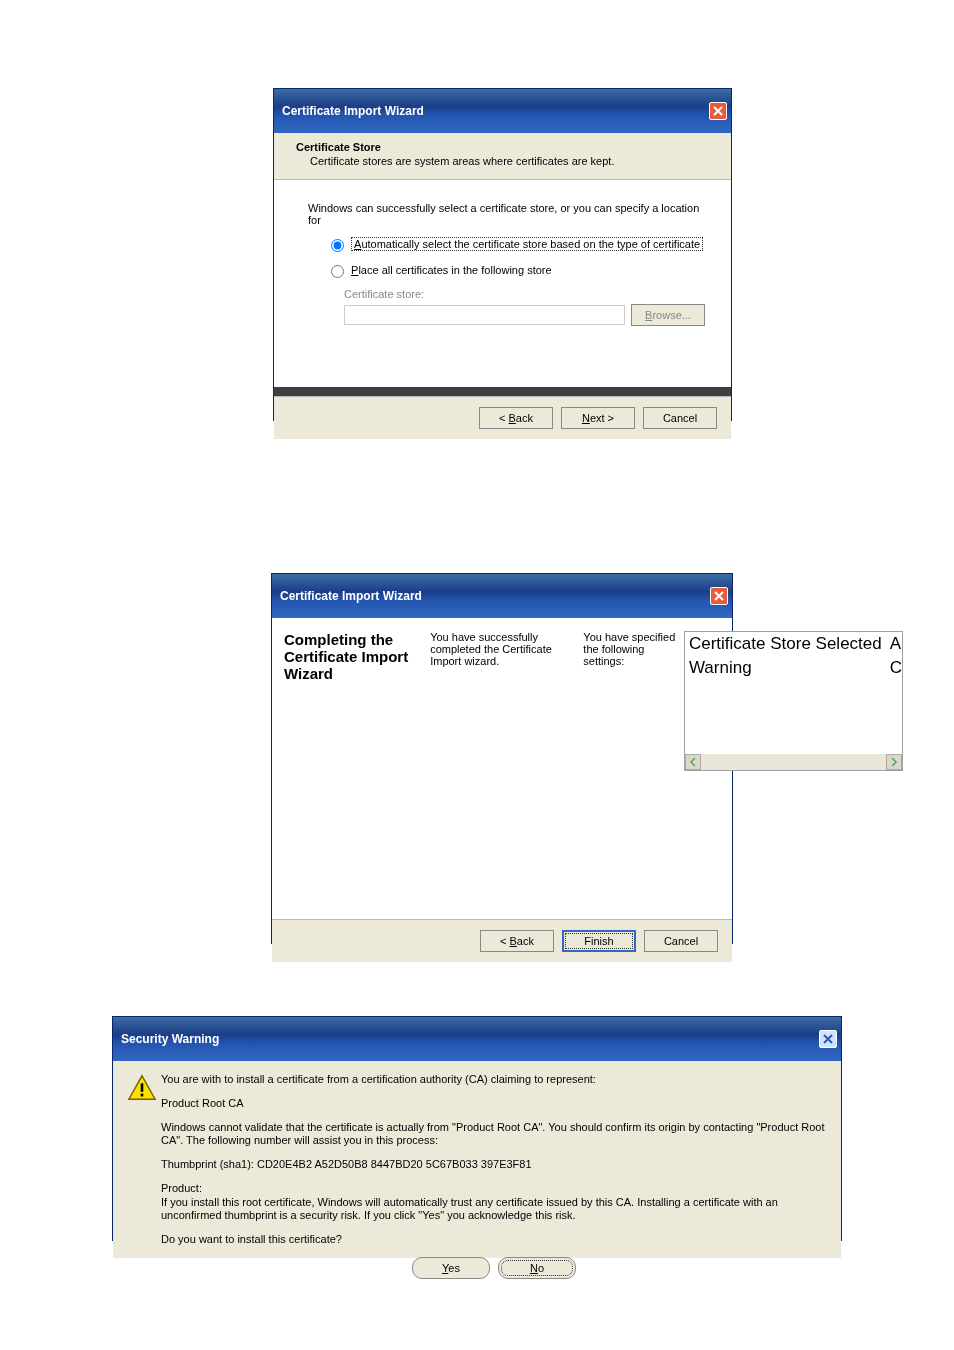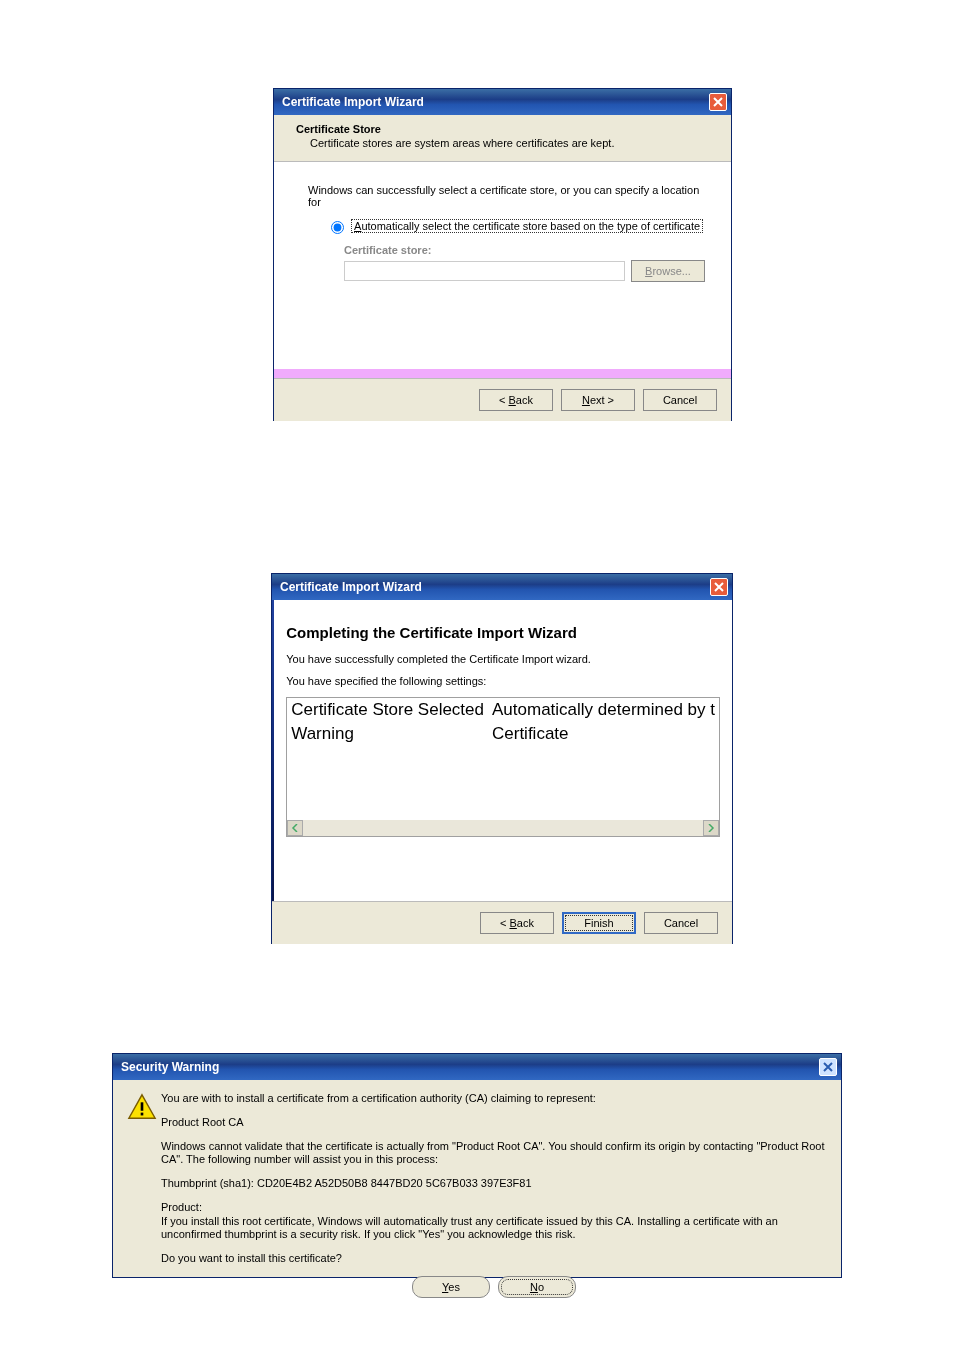--- a/index.html
+++ b/index.html
@@ -16,61 +16,61 @@
   }
 
   
   .dlg {
     position: absolute;
     background: #ece9d8;
     border: 1px solid #0a246a;
   }
   .dlg1 { left: 273px; top: 88px; width: 459px; height: 333px; }
   .titlebar {
-    height: 26px;
+    height: 44px;
     background: linear-gradient(#3b6ea5,#1c3d87 40%,#2255b0 60%,#3168c2);
     color: #fff;
     font-weight: bold;
     font-size: 12px;
     display: flex;
     align-items: center;
     padding: 0 4px 0 8px;
   }
   .titlebar .spacer { flex: 1; }
   .closebtn {
     width: 18px; height: 18px;
     background: #e85c3a;
     border: 1px solid #fff;
     border-radius: 2px;
     display:flex; align-items:center; justify-content:center;
   }
   .closebtn svg { width:10px; height:10px; }
   .d1body {
-    background:#f0abfc;
+    background:#404040;
     margin:0; padding:0;
     height: 264px;
     border-bottom:1px solid #bbb;
   }
   .d1head {
     padding: 8px 18px 12px 22px;
     background:#ece9d8;
     border-bottom:1px solid #bbb;
   }
   .d1head .ttl { font-weight:bold; }
   .d1head .sub { margin-left:14px; margin-top:2px; }
   .d1content {
     background:#fff;
     padding: 22px 26px 10px 34px;
     height: calc(100% - 56px);
   }
   .radio-row { margin: 10px 0 4px 18px; }
   .radio-row input { vertical-align: middle; margin-right:4px;}
   .radio-row label { vertical-align: middle; }
   .dotted { border:1px dotted #333; padding:0 2px; }
-  .storelbl { margin: 10px 0 4px 36px; color:#888;font-weight:bold; }
+  .storelbl { margin: 10px 0 4px 36px; color:#888; }
   .store-row {
     margin: 0 0 0 36px;
     display:flex; gap:6px; align-items:center;
   }
   .store-row input {
     flex:1; height:20px; border:1px solid #ccc; background:#fff;
     color:#888; padding:0 4px; font-family:inherit; font-size:11px;
   }
   .btn {
     min-width:74px; height:22px;
@@ -95,22 +95,22 @@
     border-bottom:1px solid #bbb;
   }
   .d2left {
     width:157px;
     background: linear-gradient(135deg,#2242a0,#0f2570 60%,#09154a);
     position:relative;
     overflow:hidden;
   }
   .d2left svg { position:absolute; }
   .d2right {
-    flex:1; padding: 24px 12px 8px 12px;
-    display:flex; flex-direction:column;
+    flex:1; padding: 13px 12px 8px 12px;
+    display:flex; flex-direction:row;
   }
   .d2right h2 {
     margin:0 0 12px 0;
     font-size:15px; font-weight:bold;
     font-family: Tahoma, Arial, sans-serif;
   }
   .d2right .txt { margin-bottom:10px; font-size:11px; }
   .listbox {
     border:1px solid #a0a0a0; height:140px; background:#fff;
     overflow:hidden; position:relative;
@@ -132,21 +132,21 @@
     gap:8px; padding:0 14px;
     background:#ece9d8;
   }
   .btn.focus {
     outline:1px dotted #333; outline-offset:-4px;
     border:1px solid #316ac5;
     box-shadow: 0 0 0 1px #316ac5 inset;
   }
 
   
-  .dlg3 { left:112px; top:1053px; width:730px; height:225px; }
+  .dlg3 { left:112px; top:1016px; width:730px; height:225px; }
   .dlg3 .titlebar {
     background: linear-gradient(#3b6ea5,#1c3d87 40%,#2255b0 60%,#3168c2);
   }
   .d3body {
     background:#ece9d8;
     display:flex;
     padding:12px 14px 0 14px;
     height: calc(100% - 26px);
   }
   .warnicon { width:34px; flex:0 0 34px; }
@@ -177,20 +177,24 @@
   <div class="d1body">
     <div class="d1head">
       <div class="ttl">Certificate Store</div>
       <div class="sub">Certificate stores are system areas where certificates are kept.</div>
     </div>
     <div class="d1content">
       <div>Windows can successfully select a certificate store, or you can specify a location for</div>
       <div class="radio-row">
         <input type="radio" checked="" style="">
         <label class="dotted"><u class="accel">A</u><span>utomatically select the certificate store based on the type of certificate</span></label>
+      </div>
+      <div class="radio-row">
+        <input type="radio" style="">
+        <label><u class="accel">P</u><span>lace all certificates in the following store</span></label>
       </div>
       <div class="storelbl">Certificate store:</div>
       <div class="store-row">
         <input type="text" disabled="" style="">
         <button class="btn" disabled=""><span><u class="accel">B</u><span>rowse...</span></span></button>
       </div>
     </div>
   </div>
   <div class="footer">
     <button class="btn"><span>&lt; <u class="accel">B</u>ack</span></button>

